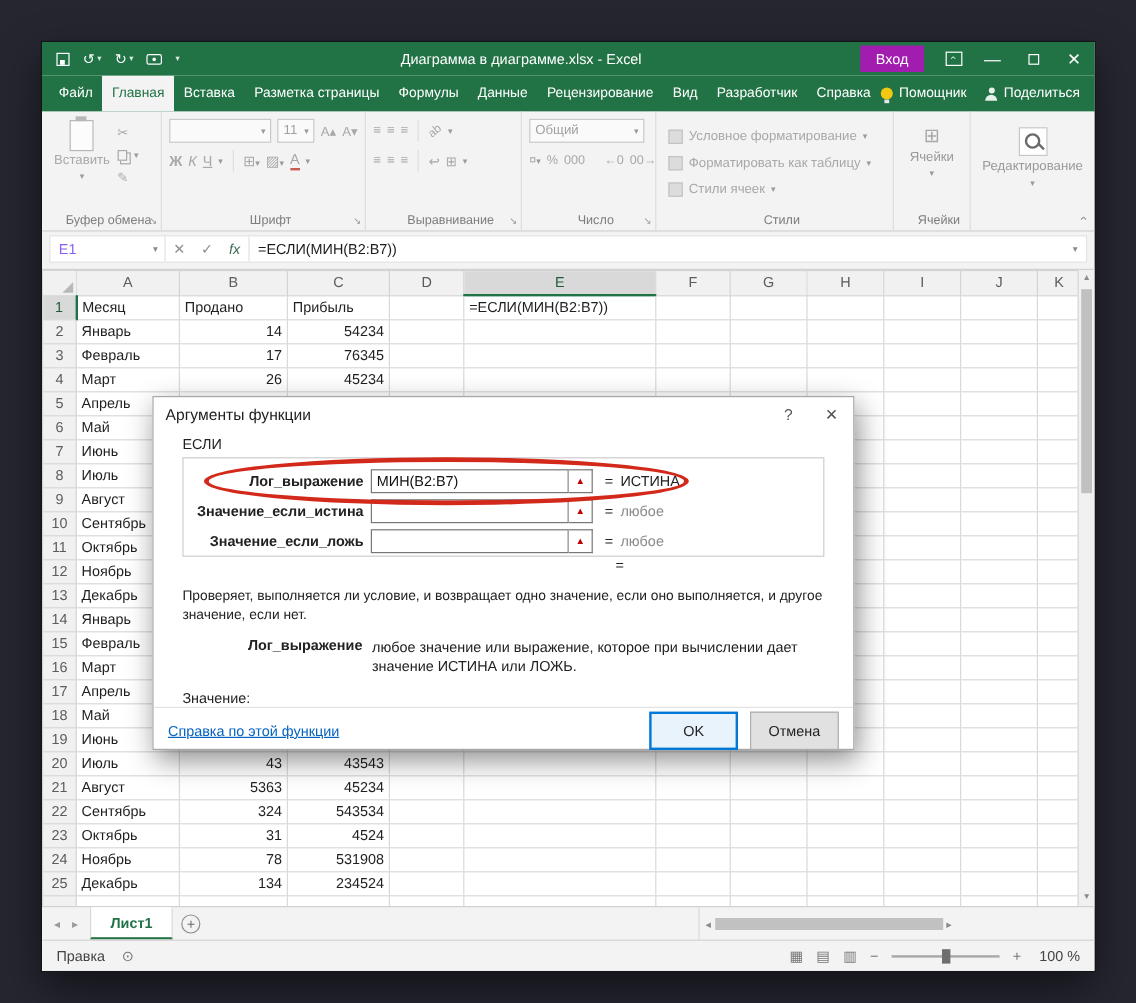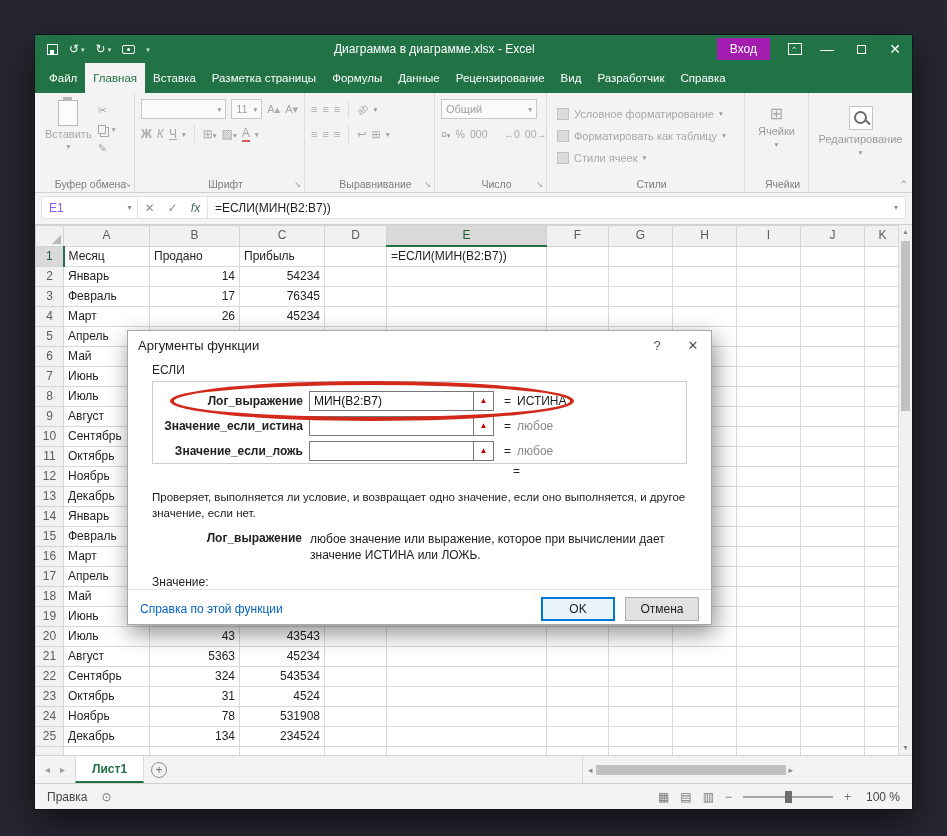--- a/index.html
+++ b/index.html
@@ -138,22 +138,22 @@
   .aeq{margin:0 6px 0 10px}
   .ares{color:#222}
   .ares.gray{color:#8a8a8a}
   .eqline{height:18px;padding-left:361px}
   .ddesc{margin-top:8px;font-size:11.5px;line-height:1.35;color:#222}
   .dhelp{display:flex;margin-top:10px}
   .dhlabel{width:150px;text-align:right;font-weight:bold;flex:0 0 auto}
   .dhtext{margin-left:8px;width:385px;line-height:1.35}
   .dvalue{margin-top:12px}
   .dfoot{height:38px;border-top:1px solid #e2e2e2;display:flex;align-items:center;padding:0 12px;gap:10px;flex:0 0 auto}
-  .dlink{color:#0563c1;margin-right:auto;cursor:pointer}
-  .btn{min-width:74px;height:24px;display:flex;align-items:center;justify-content:center;
+  .dlink{color:#0563c1;text-decoration:underline;margin-right:auto;cursor:pointer}
+  .btn{min-width:74px;height:32px;display:flex;align-items:center;justify-content:center;
        background:#e1e1e1;border:1px solid #adadad;font-size:12px;color:#222}
   .btn.ok{background:#e9f3fb;border:2px solid #0078d7}
 
   
   .oval{position:absolute;left:170px;top:381px;width:404px;height:40px;border:4px solid #d2291b;
         border-radius:50%;z-index:60;pointer-events:none}
 </style>
 </head>
 <body>
 
@@ -192,20 +192,30 @@
           <div class="rtab active">Главная</div>
           <div class="rtab">Вставка</div>
           <div class="rtab">Разметка страницы</div>
           <div class="rtab">Формулы</div>
           <div class="rtab">Данные</div>
           <div class="rtab">Рецензирование</div>
           <div class="rtab">Вид</div>
           <div class="rtab">Разработчик</div>
           <div class="rtab">Справка</div>
         </div>
+      <div class="tabright">
+        <div class="assistant">
+          <span class="bulb"></span>
+          <span>Помощник</span>
+        </div>
+        <div class="assistant">
+          <span class="person"></span>
+          <span>Поделиться</span>
+        </div>
+      </div>
     </div>
 
     <div class="ribbon">
       <div class="rgroup" style="width:100px;display:flex">
         <div class="bigbtn">
           <span class="clipicon"></span>
           <span>Вставить</span>
           <span class="dd">▾</span>
         </div>
         <div class="minicol">

